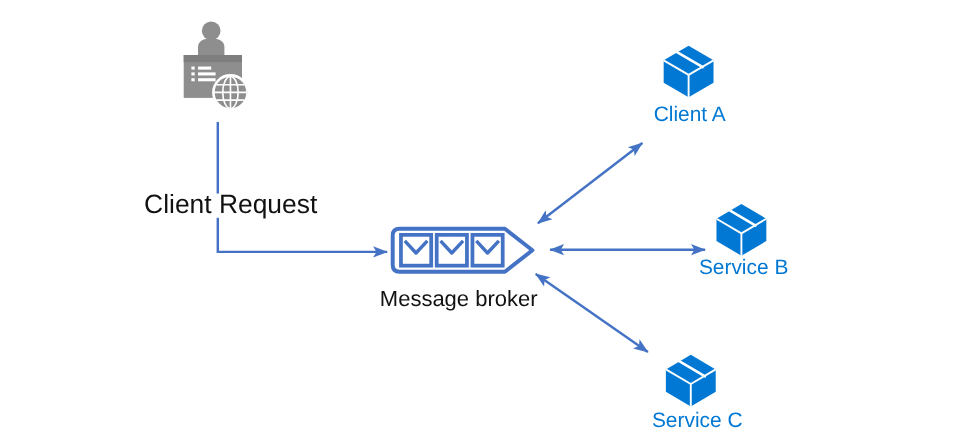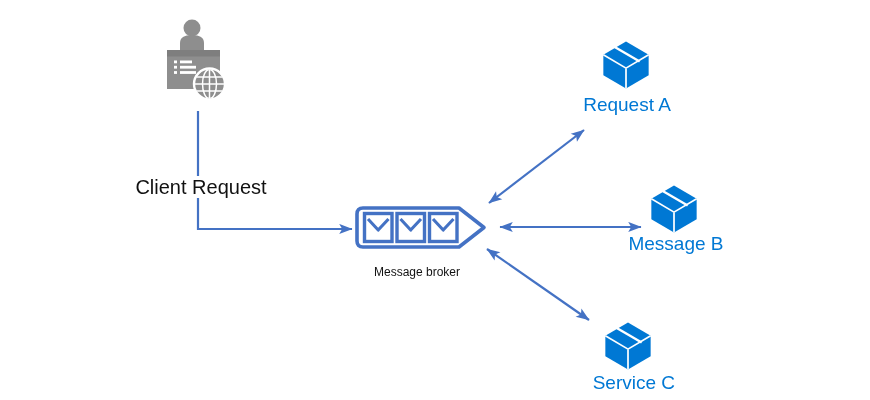--- a/index.html
+++ b/index.html
@@ -12,22 +12,22 @@
   html,body{margin:0;padding:0;}
   body{font-family:"Liberation Sans", sans-serif;}
   .canvas{
     position:relative;width:870px;height:400px;
     background:var(--background-white);overflow:hidden;
   }
   .canvas svg{position:absolute;display:block;}
   .lbl{position:absolute;text-align:center;white-space:nowrap;}
   .lbl-black{color:var(--label-black);}
   .lbl-blue{color:var(--service-blue);}
-  #client-label{left:131px;top:176px;width:140px;font-size:20px;line-height:22px;background:var(--background-white);}
-  #broker-label{left:342px;top:261px;width:150px;font-size:12px;line-height:23px;}
+  #client-label{left:131px;top:176px;width:140px;font-size:24px;line-height:22px;background:var(--background-white);}
+  #broker-label{left:342px;top:261px;width:150px;font-size:20px;line-height:23px;}
   .svc-label{width:100px;font-size:19px;line-height:21px;}
   #service-a-label{left:577px;top:94px;}
   #service-b-label{left:626px;top:233px;}
   #service-c-label{left:575px;top:372px;text-align:right;}
   .stroke-conn{stroke:var(--connector-blue);}
   .fill-conn{fill:var(--connector-blue);}
   .fill-cube{fill:var(--service-blue);}
   .fill-gray{fill:var(--client-gray);}
   .arrow-line{stroke:var(--connector-blue);stroke-width:2.2;fill:none;}
 </style>
@@ -102,32 +102,32 @@
 
   <svg style="left:601px;top:40px" width="50" height="50" viewBox="0 0 64 64">
     <polygon class="fill-cube" points="32,2 61,19 61,45 32,62 3,45 3,19"></polygon>
     <g stroke="#FFFFFF" stroke-width="2.2">
       <line x1="3" y1="19" x2="32" y2="36"></line>
       <line x1="61" y1="19" x2="32" y2="36"></line>
       <line x1="32" y1="36" x2="32" y2="62"></line>
     </g>
     <line x1="17" y1="8.5" x2="49.5" y2="27.6" stroke="#FFFFFF" stroke-width="3"></line>
   </svg>
-  <div id="service-a-label" class="lbl lbl-blue svc-label">Request A</div>
+  <div id="service-a-label" class="lbl lbl-blue svc-label">Client A</div>
 
   <svg style="left:649px;top:184px" width="50" height="50" viewBox="0 0 64 64">
     <polygon class="fill-cube" points="32,2 61,19 61,45 32,62 3,45 3,19"></polygon>
     <g stroke="#FFFFFF" stroke-width="2.2">
       <line x1="3" y1="19" x2="32" y2="36"></line>
       <line x1="61" y1="19" x2="32" y2="36"></line>
       <line x1="32" y1="36" x2="32" y2="62"></line>
     </g>
     <line x1="17" y1="8.5" x2="49.5" y2="27.6" stroke="#FFFFFF" stroke-width="3"></line>
   </svg>
-  <div id="service-b-label" class="lbl lbl-blue svc-label">Message B</div>
+  <div id="service-b-label" class="lbl lbl-blue svc-label">Service B</div>
 
   <svg style="left:603px;top:321px" width="50" height="50" viewBox="0 0 64 64">
     <polygon class="fill-cube" points="32,2 61,19 61,45 32,62 3,45 3,19"></polygon>
     <g stroke="#FFFFFF" stroke-width="2.2">
       <line x1="3" y1="19" x2="32" y2="36"></line>
       <line x1="61" y1="19" x2="32" y2="36"></line>
       <line x1="32" y1="36" x2="32" y2="62"></line>
     </g>
     <line x1="17" y1="8.5" x2="49.5" y2="27.6" stroke="#FFFFFF" stroke-width="3"></line>
   </svg>

